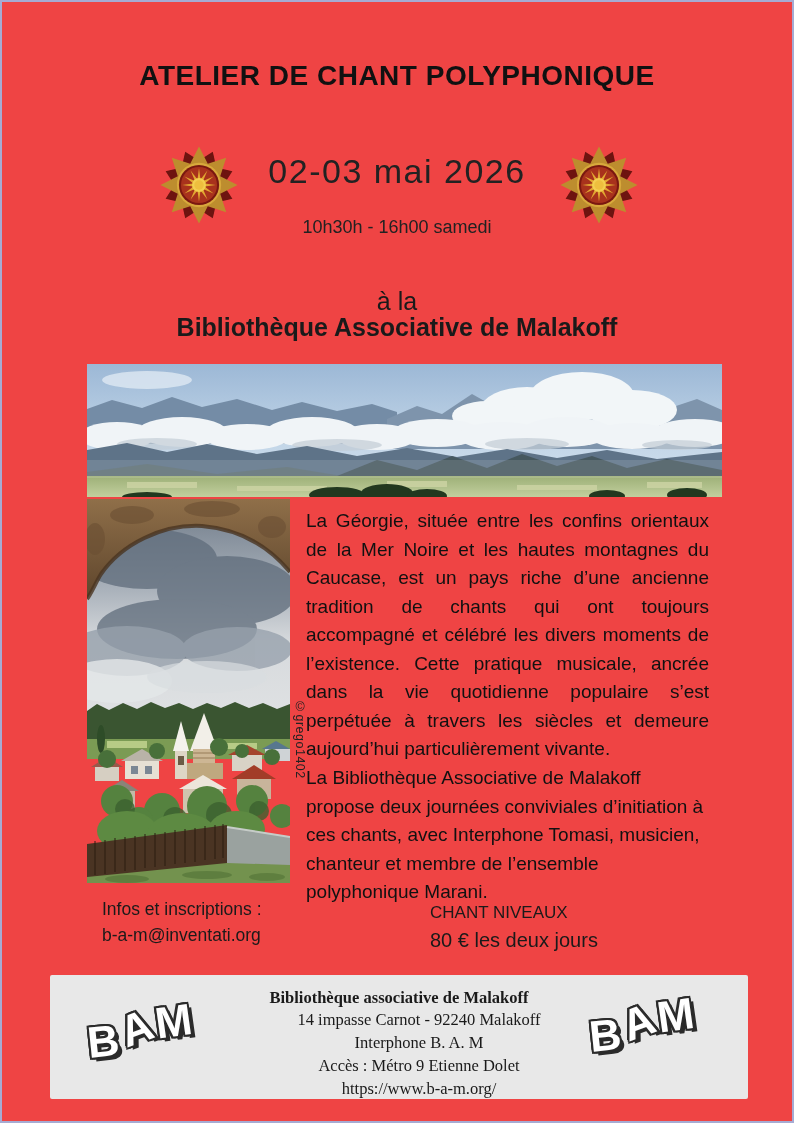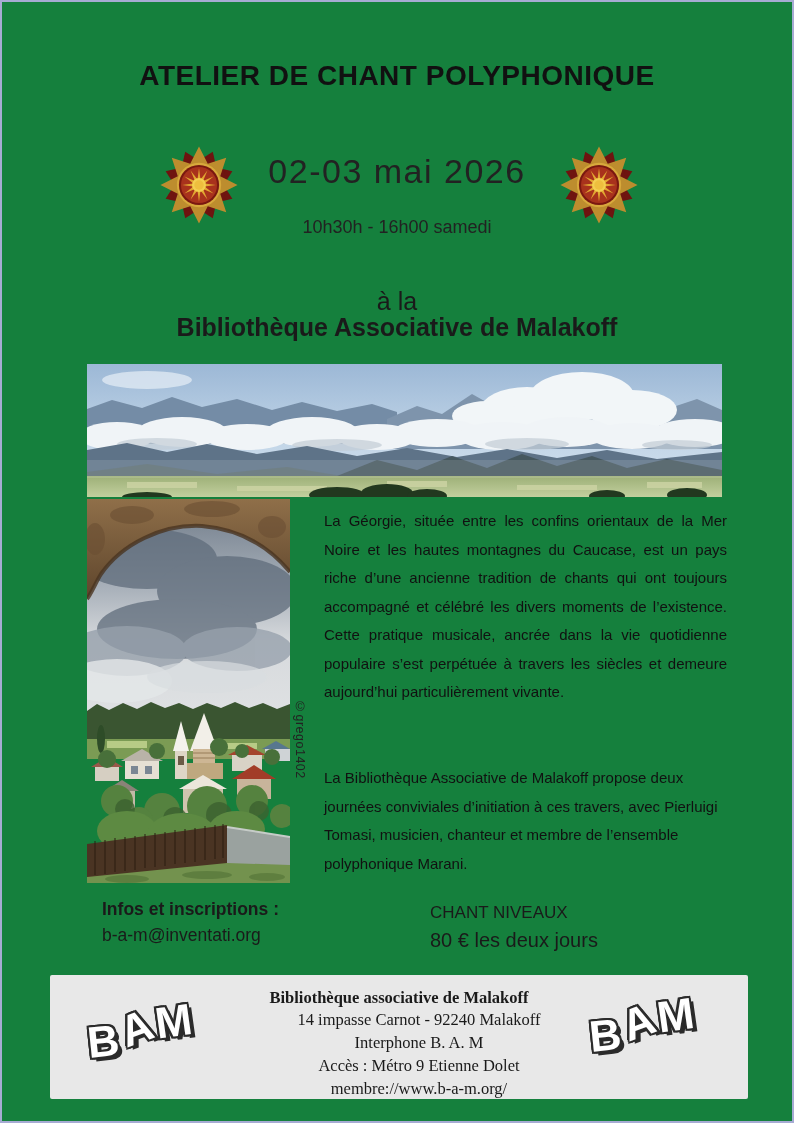--- a/index.html
+++ b/index.html
@@ -1,37 +1,37 @@
 <!DOCTYPE html>
 <html><head>
 <meta charset="utf-8">
 <style>
   html,body{margin:0;padding:0;background:#fff;}
   .page{
     position:relative;width:794px;height:1123px;box-sizing:border-box;
-    border:2px solid #a6abd3;background:#15803d;overflow:hidden;
+    border:2px solid #a6abd3;background:#ef4444;overflow:hidden;
     font-family:"Liberation Sans",sans-serif;color:#1a1a1a;margin:0 auto;
   }
   .abs{position:absolute;}
   .center{left:0;width:100%;text-align:center;}
   .title{top:52px;font-size:28px;font-weight:bold;line-height:44px;letter-spacing:.5px;color:#111;}
   .date{top:150px;font-size:34px;font-weight:400;letter-spacing:1.5px;color:#222;}
   .schedule{top:212px;font-size:18px;line-height:27px;color:#222;}
   .venue-intro{top:285px;font-size:25px;}
   .venue-name{top:311px;font-size:25px;font-weight:bold;}
   .ornament{width:82px;height:82px;}
   .orn-left{left:156px;top:142px;}
   .orn-right{left:556px;top:142px;}
   .panorama{left:85px;top:362px;width:635px;height:133px;display:block;}
   .village{left:85px;top:497px;width:203px;height:384px;display:block;}
   .credit{left:291px;top:698px;writing-mode:vertical-rl;font-size:12.5px;letter-spacing:.5px;color:#222;}
-  .para{left:322px;width:403px;font-size:15px;line-height:28.5px;color:#111;}
+  .para{left:304px;width:403px;font-size:19px;line-height:28.5px;color:#111;}
   .para1{top:505px;text-align:justify;}
   .para2{top:762px;text-align:left;}
-  .info-label{left:100px;top:897px;font-size:17.5px;font-weight:bold;}
+  .info-label{left:100px;top:897px;font-size:17.5px;font-weight:normal;}
   .info-email{left:100px;top:923px;font-size:17.5px;}
   .level{left:428px;top:901px;font-size:17px;}
   .price{left:428px;top:927px;font-size:20px;}
   .footer-box{
     left:48px;top:973px;width:698px;height:124px;background:#e8e8e8;border-radius:2px;
     font-family:"Liberation Serif",serif;text-align:center;color:#1a1a1a;
   }
   .footer-box .org{margin-top:13px;font-size:16.5px;font-weight:bold;}
   .footer-box .line{font-size:16.5px;line-height:23px;margin-left:40px;}
   .bam{
@@ -275,33 +275,33 @@
       <ellipse cx="45" cy="16" rx="22" ry="9"></ellipse>
         <ellipse cx="125" cy="10" rx="28" ry="8"></ellipse>
       <ellipse cx="185" cy="28" rx="14" ry="11"></ellipse>
         <ellipse cx="8" cy="40" rx="10" ry="16"></ellipse>
     </g>
   </svg>
 
   <div class="abs credit">©grego1402</div>
 
   <div class="abs para para1">La Géorgie, située entre les confins orientaux de la Mer Noire et les hautes montagnes du Caucase, est un pays riche d’une ancienne tradition de chants qui ont toujours accompagné et célébré les divers moments de l’existence. Cette pratique musicale, ancrée dans la vie quotidienne populaire s’est perpétuée à travers les siècles et demeure aujourd’hui particulièrement vivante.</div>
-  <div class="abs para para2">La Bibliothèque Associative de Malakoff propose deux journées conviviales d’initiation à ces travers, avec Pierluigi Tomasi, musicien, chanteur et membre de l’ensemble polyphonique Marani.</div>
+  <div class="abs para para2">La Bibliothèque Associative de Malakoff propose deux journées conviviales d’initiation à ces chants, avec Interphone Tomasi, musicien, chanteur et membre de l’ensemble polyphonique Marani.</div>
 
   <div class="abs info-label">Infos et inscriptions :</div>
   <div class="abs info-email">b-a-m@inventati.org</div>
   <div class="abs level">CHANT NIVEAUX</div>
   <div class="abs price">80 € les deux jours</div>
 
   <div class="abs footer-box">
     <div class="org">Bibliothèque associative de Malakoff</div>
     <div class="line">14 impasse Carnot - 92240 Malakoff</div>
     <div class="line">Interphone B. A. M</div>
     <div class="line">Accès : Métro 9 Etienne Dolet</div>
-    <div class="line">membre://www.b-a-m.org/</div>
+    <div class="line">https://www.b-a-m.org/</div>
   </div>
 
   <div class="abs bam bam-left">
     <span class="l1">B</span><span class="l2">A</span><span class="l3">M</span>
   </div>
   <div class="abs bam bam-right">
     <span class="l1">B</span><span class="l2">A</span><span class="l3">M</span>
   </div>
 
 </div>

